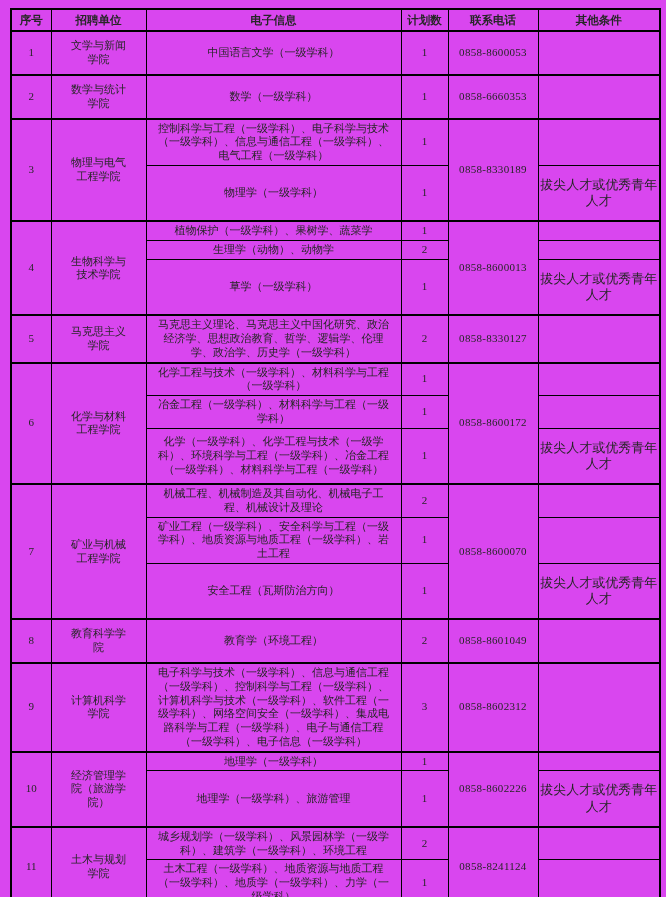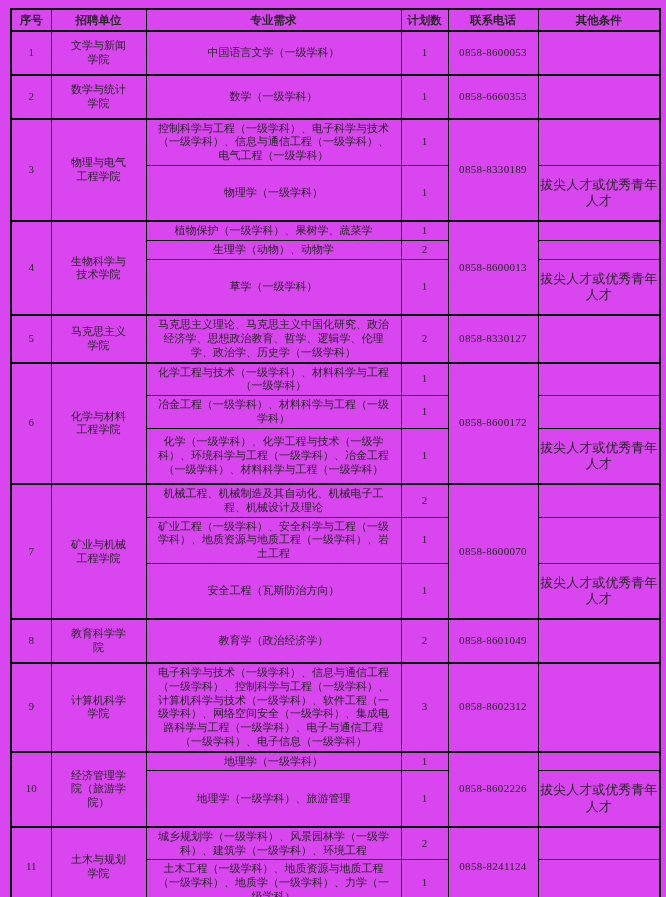--- a/index.html
+++ b/index.html
@@ -60,21 +60,21 @@
       <col style="width:95px">
       <col style="width:255px">
       <col style="width:47px">
       <col style="width:90px">
       <col style="width:122px">
     </colgroup>
     <thead>
       <tr>
         <th>序号</th>
         <th>招聘单位</th>
-        <th>专业需求</th>
+        <th>电子信息</th>
         <th>计划数</th>
         <th>联系电话</th>
         <th>其他条件</th>
       </tr>
     </thead>
     <tbody id="tbody">
         <tr class="group-start">
           <td class="col-no">1</td>
           <td class="col-unit">文学与新闻学院</td>
           <td class="col-major">中国语言文学（一级学科）</td>
@@ -161,21 +161,21 @@
           <td class="col-other"></td>
         </tr>
         <tr class="tall">
           <td class="col-major">安全工程（瓦斯防治方向）</td>
           <td class="col-count">1</td>
           <td class="col-other">拔尖人才或优秀青年人才</td>
         </tr>
         <tr class="group-start">
           <td class="col-no">8</td>
           <td class="col-unit">教育科学学院</td>
-          <td class="col-major">教育学（政治经济学）</td>
+          <td class="col-major">教育学（环境工程）</td>
           <td class="col-count">2</td>
           <td class="col-phone">0858-8601049</td>
           <td class="col-other"></td>
         </tr>
         <tr class="group-start">
           <td class="col-no">9</td>
           <td class="col-unit">计算机科学学院</td>
           <td class="col-major">电子科学与技术（一级学科）、信息与通信工程（一级学科）、控制科学与工程（一级学科）、计算机科学与技术（一级学科）、软件工程（一级学科）、网络空间安全（一级学科）、集成电路科学与工程（一级学科）、电子与通信工程（一级学科）、电子信息（一级学科）</td>
           <td class="col-count">3</td>
           <td class="col-phone">0858-8602312</td>

